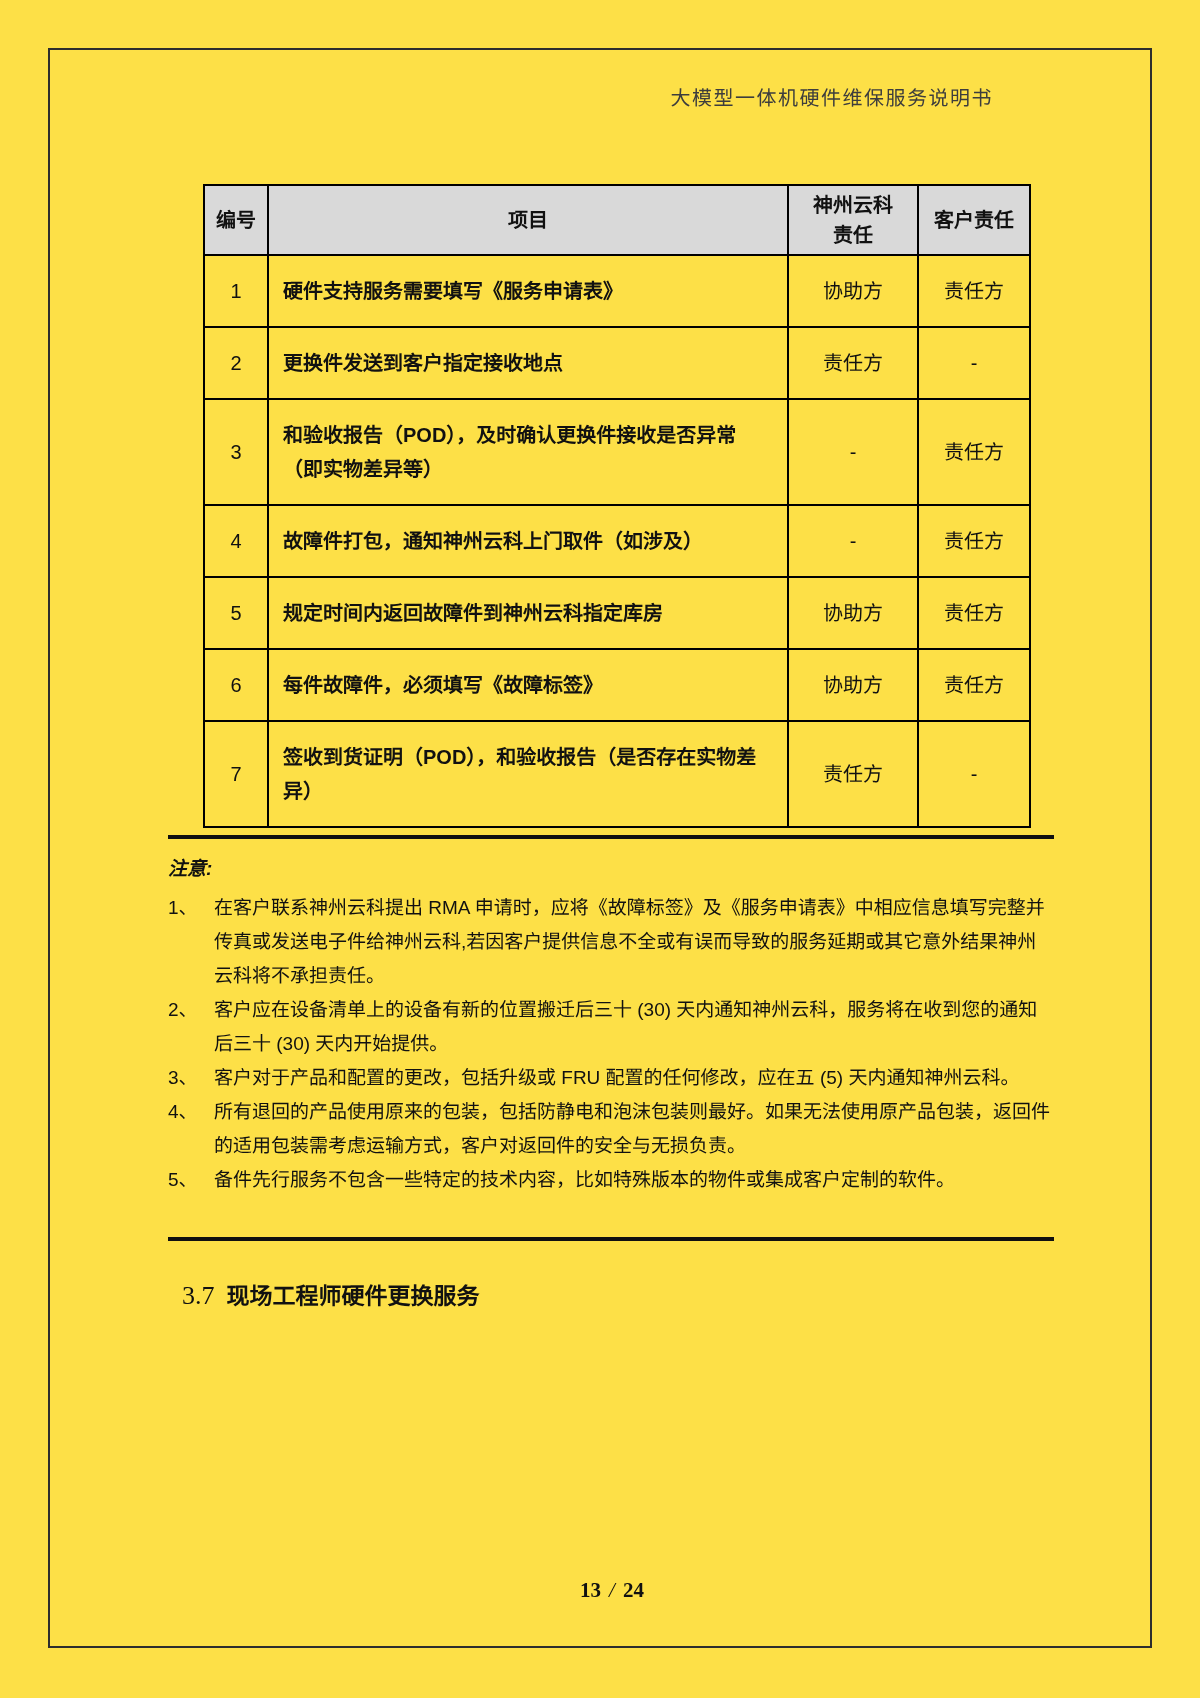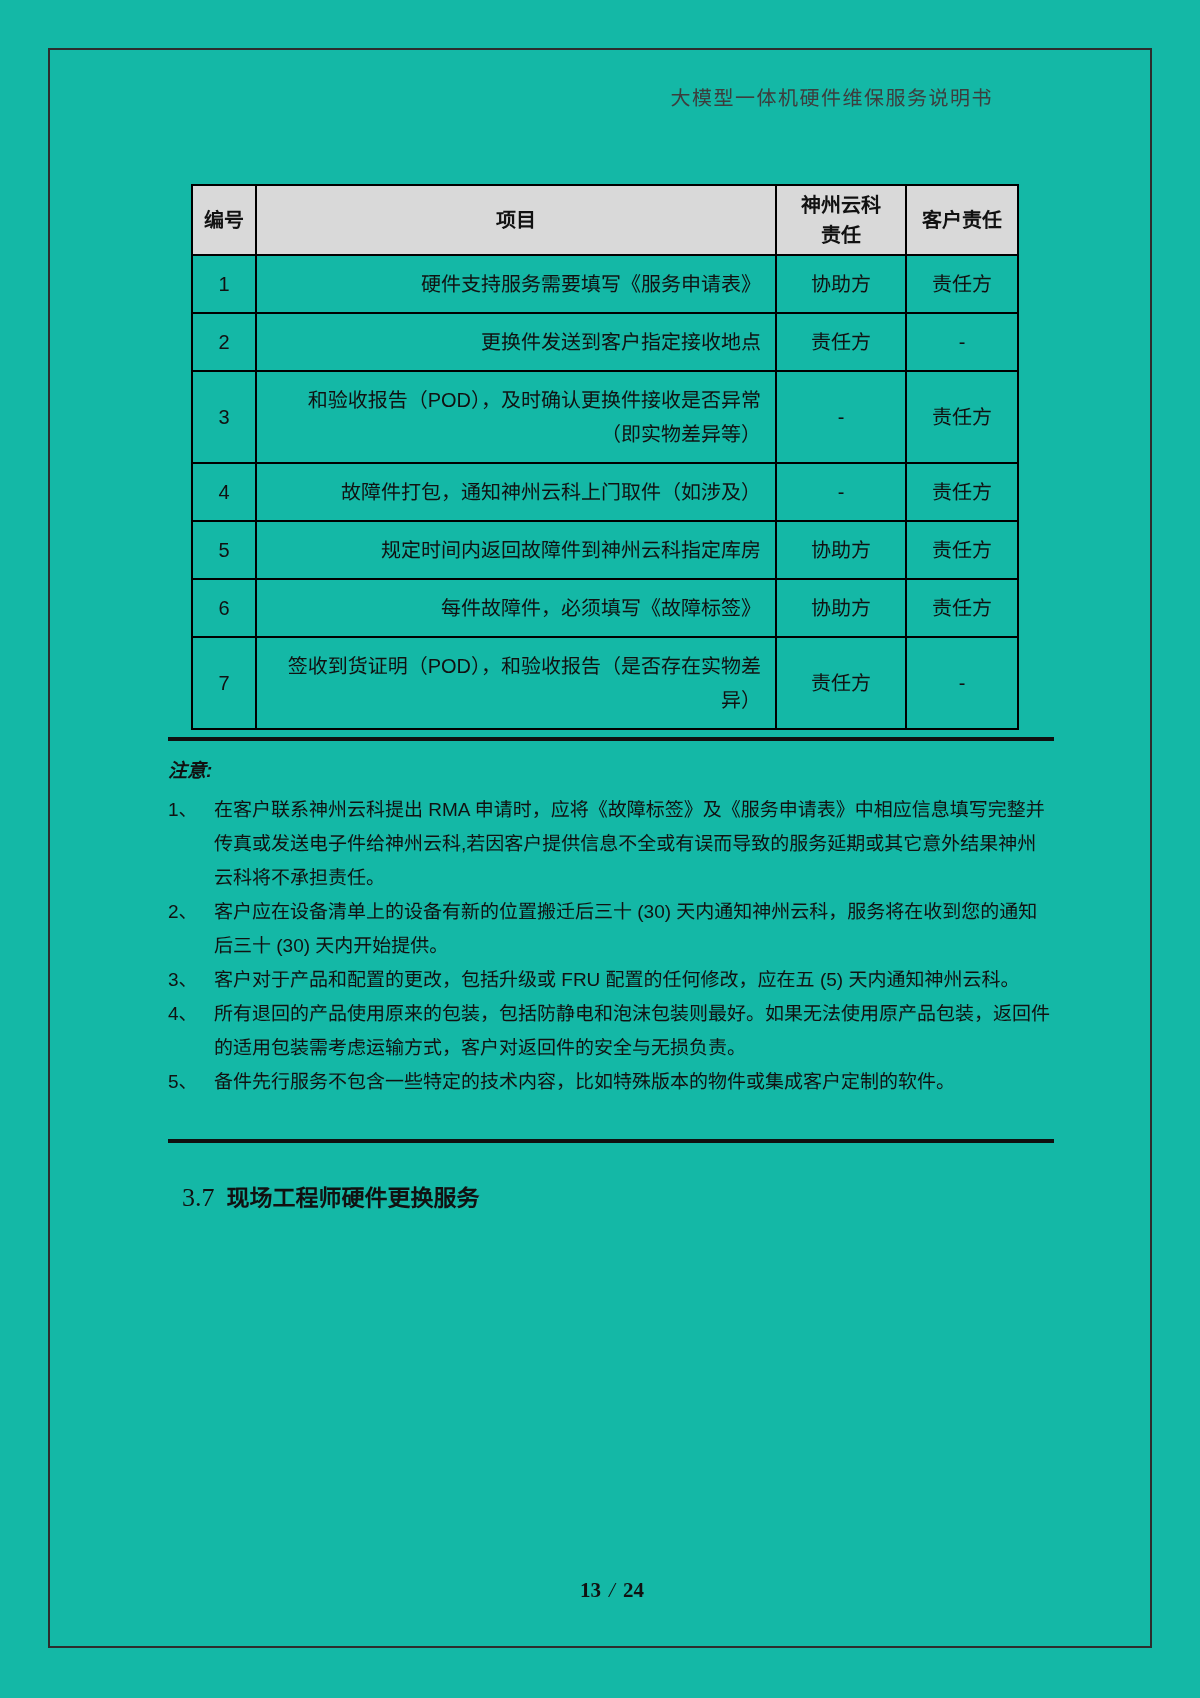--- a/index.html
+++ b/index.html
@@ -1,56 +1,56 @@
 <!DOCTYPE html>
 <html lang="zh-CN"><head>
 <meta charset="utf-8">
 <style>
   html,body{margin:0;padding:0;background:#ffffff;}
   .page{
     position:relative;
     width:1200px;height:1698px;
-    background:#14b8a6;
+    background:#fde047;
     font-family:"Liberation Sans",sans-serif;
     color:#111111;
     overflow:hidden;
   }
   .frame{
     position:absolute;left:48px;top:48px;width:1104px;height:1600px;
     border:2px solid #2d2d2d;box-sizing:border-box;
   }
   .doc-header{
     position:absolute;top:82px;left:0;width:993px;
     text-align:right;
     font-family:"Liberation Serif",serif;
     font-size:20px;color:#3d3d3d;letter-spacing:1.5px;
   }
   .content{position:absolute;left:168px;top:158px;width:886px;}
   .intro{margin:0 0 0 36px;font-size:21px;line-height:29px;}
   table.resp{
     border-collapse:collapse;table-layout:fixed;
-    width:826px;margin:26px 0 0 23px;
+    width:826px;margin:26px 0 0 35px;
   }
   table.resp th,table.resp td{
     border:2px solid #000000;
     font-size:20px;
     vertical-align:middle;
     box-sizing:border-box;
   }
   table.resp thead th{
     background:#d9d9d9;
     font-weight:bold;
     height:62px;
     text-align:center;
     padding:4px 6px;
     line-height:30px;
   }
   .th-stack span{display:block;line-height:30px;}
   td.c-no,td.c-vendor,td.c-customer{text-align:center;height:46px;line-height:32px;padding:4px 4px;}
-  td.c-item{text-align:right;padding:11px 14px;line-height:34px;}
+  td.c-item{text-align:left;padding:18px 14px;line-height:34px;font-weight:bold;}
   .thick-rule{height:4px;background:#101010;width:886px;border:none;margin:0;}
   .rule-1{margin-top:7px;}
   .rule-2{margin-top:40px;}
   .notes-label{margin:16px 0 0 0;font-size:19px;font-weight:bold;line-height:28px;font-style:italic;}
   .notes-list{margin:8px 0 0 0;padding:0;list-style:none;}
   .note-row{display:flex;font-size:19px;line-height:34px;}
   .note-marker{width:46px;flex:0 0 46px;}
   .note-text{flex:1;}
   .section-heading{
     margin:38px 0 0 14px;font-size:23px;line-height:34px;font-weight:normal;

